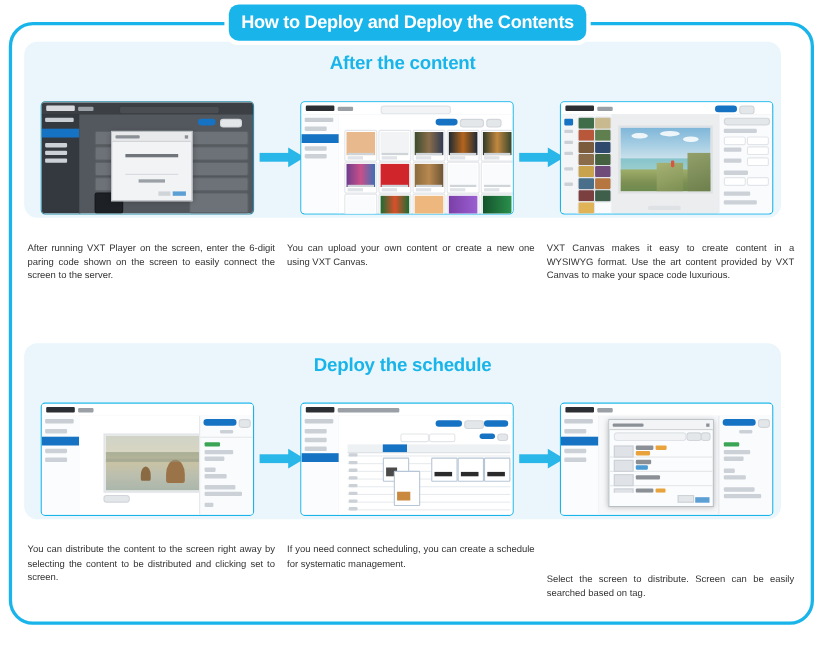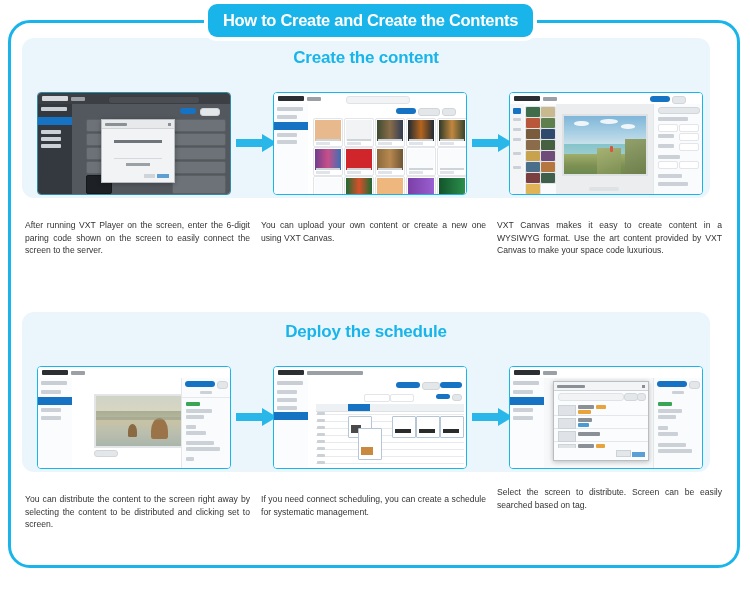--- a/index.html
+++ b/index.html
@@ -100,26 +100,26 @@
   .sch-gridline{position:absolute;height:1px;background:#e8ebee;}
   .sch-ev{position:absolute;background:#fff;border:1px solid #b7c6d6;border-radius:1px;}
   
   .lrow{position:absolute;left:0;right:0;height:13px;border-bottom:1px solid #e4e7ea;}
   .lthumb{position:absolute;left:4px;top:2.5px;width:16px;height:9px;background:#dfe2e6;border:1px solid #cdd2d7;}
   .ltag{position:absolute;height:3.5px;border-radius:1px;}
 </style>
 </head>
 <body>
 
-<div class="title-pill">How to Create and Create the Contents</div>
+<div class="title-pill">How to Deploy and Deploy the Contents</div>
 
 <div class="frame"></div>
 
 <div class="section" id="section-create">
-  <div class="section-heading">Create the content</div>
+  <div class="section-heading">After the content</div>
 </div>
 
 <div class="shot dark" style="left:37px;top:92px;">
   <div class="mini dark">
     <div class="topbar">
       <div class="logo"></div>
       <div class="logo2"></div>
       <div class="searchbar" style="left:70px;width:90px;"></div>
       <div class="winbtns"><i></i><i></i><i></i></div>
     </div>
@@ -512,13 +512,13 @@
 
       </div>
       <div class="row-line" style="left:62px;bottom:3px;width:13px;height:5px;background:#e4e7ea;border:1px solid #cdd2d7;"></div>
       <div class="row-line" style="left:78px;bottom:3px;width:13px;height:5px;background:#5b9fd4;"></div>
     </div>
   </div>
 </div>
 
 <div class="caption" style="left:25px;top:493px;">You can distribute the content to the screen right away by selecting the content to be distributed and clicking set to screen.</div>
 <div class="caption" style="left:261px;top:493px;">If you need connect scheduling, you can create a schedule for systematic management.</div>
-<div class="caption" style="left:497px;top:486px;">Select the screen to distribute. Screen can be easily searched based on tag.</div>
+<div class="caption" style="left:497px;top:520px;">Select the screen to distribute. Screen can be easily searched based on tag.</div>
 
 </body></html>

